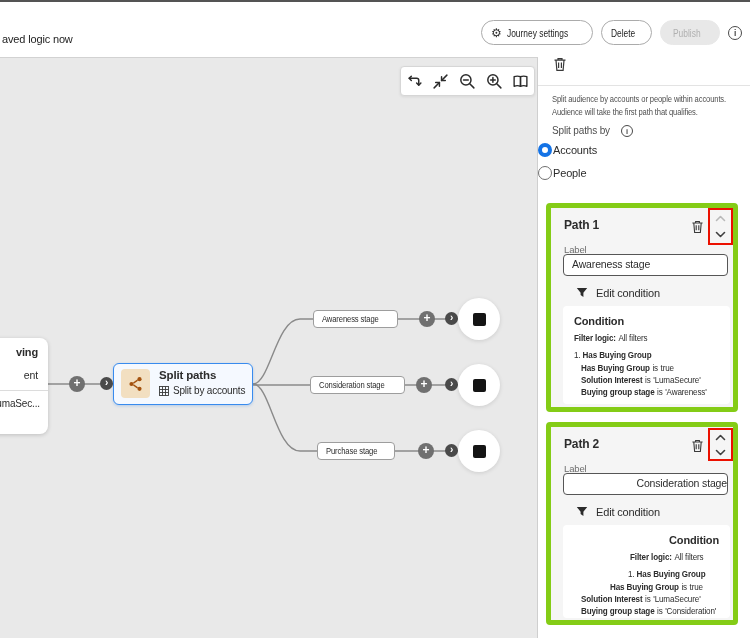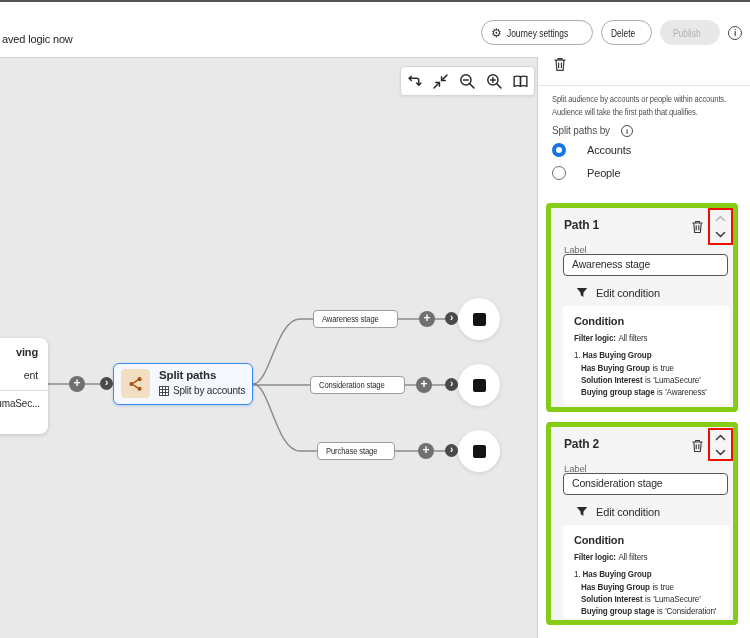--- a/index.html
+++ b/index.html
@@ -46,21 +46,21 @@
   .endnode{position:absolute;width:42px;height:42px;border-radius:50%;background:#fff;
            box-shadow:0 1px 4px rgba(0,0,0,.12);display:flex;align-items:center;justify-content:center;cursor:pointer;}
   .endsq{width:13px;height:13px;background:#141414;border-radius:2px;}
 
   
   .panel{position:absolute;left:538px;top:48px;width:212px;height:590px;background:#fff;}
   .pdivider{position:absolute;left:0;right:0;top:37px;border-top:1px solid #e3e3e3;}
   .desc{position:absolute;left:14px;top:44px;font-size:9.5px;color:#4f4f4f;line-height:13px;}
   .splitby{position:absolute;left:14px;top:77px;display:flex;align-items:flex-start;gap:11px;font-size:10px;color:#4f4f4f;}
   .splitby .info{width:12px;height:12px;font-size:7.5px;border-width:1.2px;}
-  .radiorow{position:absolute;left:14px;display:flex;align-items:center;gap:21px;cursor:pointer;}
+  .radiorow{position:absolute;left:0;display:flex;align-items:center;gap:1px;cursor:pointer;}
   .radio{width:14px;height:14px;border-radius:50%;box-sizing:border-box;background:#fff;border:1.5px solid #6f6f6f;}
   .radio.on{border:4.5px solid #1473e6;}
   .radiolabel{font-size:11px;color:#2c2c2c;}
 
   .card{position:absolute;left:8px;width:192px;background:#f5f5f5;border:5px solid #84cc16;border-radius:4px;box-sizing:border-box;}
   .ptitle{position:absolute;left:13px;top:10px;font-size:12px;font-weight:bold;}
   .icbtn{position:absolute;background:none;border:none;padding:0;cursor:pointer;display:flex;align-items:center;justify-content:center;}
   .redbox{position:absolute;border:2px solid #eb1000;box-sizing:border-box;}
   .flabel{position:absolute;left:13px;top:36px;font-size:9.5px;color:#6e6e6e;}
   .input{position:absolute;left:12px;top:46px;width:165px;height:22px;background:#fff;border:1.5px solid #565656;
@@ -252,21 +252,21 @@
         <div class="cline mb"><span class="cx"><b>Filter logic:</b><span class="op">All filters</span></span></div>
         <div class="cline"><span class="cx"><span>1.</span>&nbsp;<b>Has Buying Group</b></span></div>
         <div class="crit">
           <div class="cline"><span class="cx"><b>Has Buying Group</b><span class="op">is</span><span>true</span></span></div>
           <div class="cline"><span class="cx"><b>Solution Interest</b><span class="op">is</span><span>'LumaSecure'</span></span></div>
           <div class="cline"><span class="cx"><b>Buying group stage</b><span class="op">is</span><span>'Awareness'</span></span></div>
         </div>
       </div>
     </div>
 
-    <div class="card" style="top:374px;height:203px;">
+    <div class="card" style="top:374px;height:203px;text-align:right;">
       <span class="ptitle">Path 2</span>
       <button class="icbtn" style="left:138px;top:11px;width:16px;height:16px;">
         <svg width="13" height="14" viewBox="0 0 14 15" fill="none" stroke="#3a3a3a" stroke-width="1.2">
           <path d="M1.5 3.2h11 M5 3.2V1.6h4v1.6 M3 3.2l.9 10.2h6.2l.9-10.2 M5.6 5.6v5.4 M8.4 5.6v5.4"></path>
         </svg>
       </button>
       <div class="redbox" style="left:157px;top:1px;width:25px;height:33px;"></div>
       <button class="icbtn" style="left:162px;top:5px;width:14px;height:10px;">
         <svg width="11" height="7" viewBox="0 0 11 7" fill="none" stroke="#3f3f3f" stroke-width="1.6" stroke-linecap="round" stroke-linejoin="round">
             <path d="M1.5 5.5 5.5 1.5 9.5 5.5"></path>

